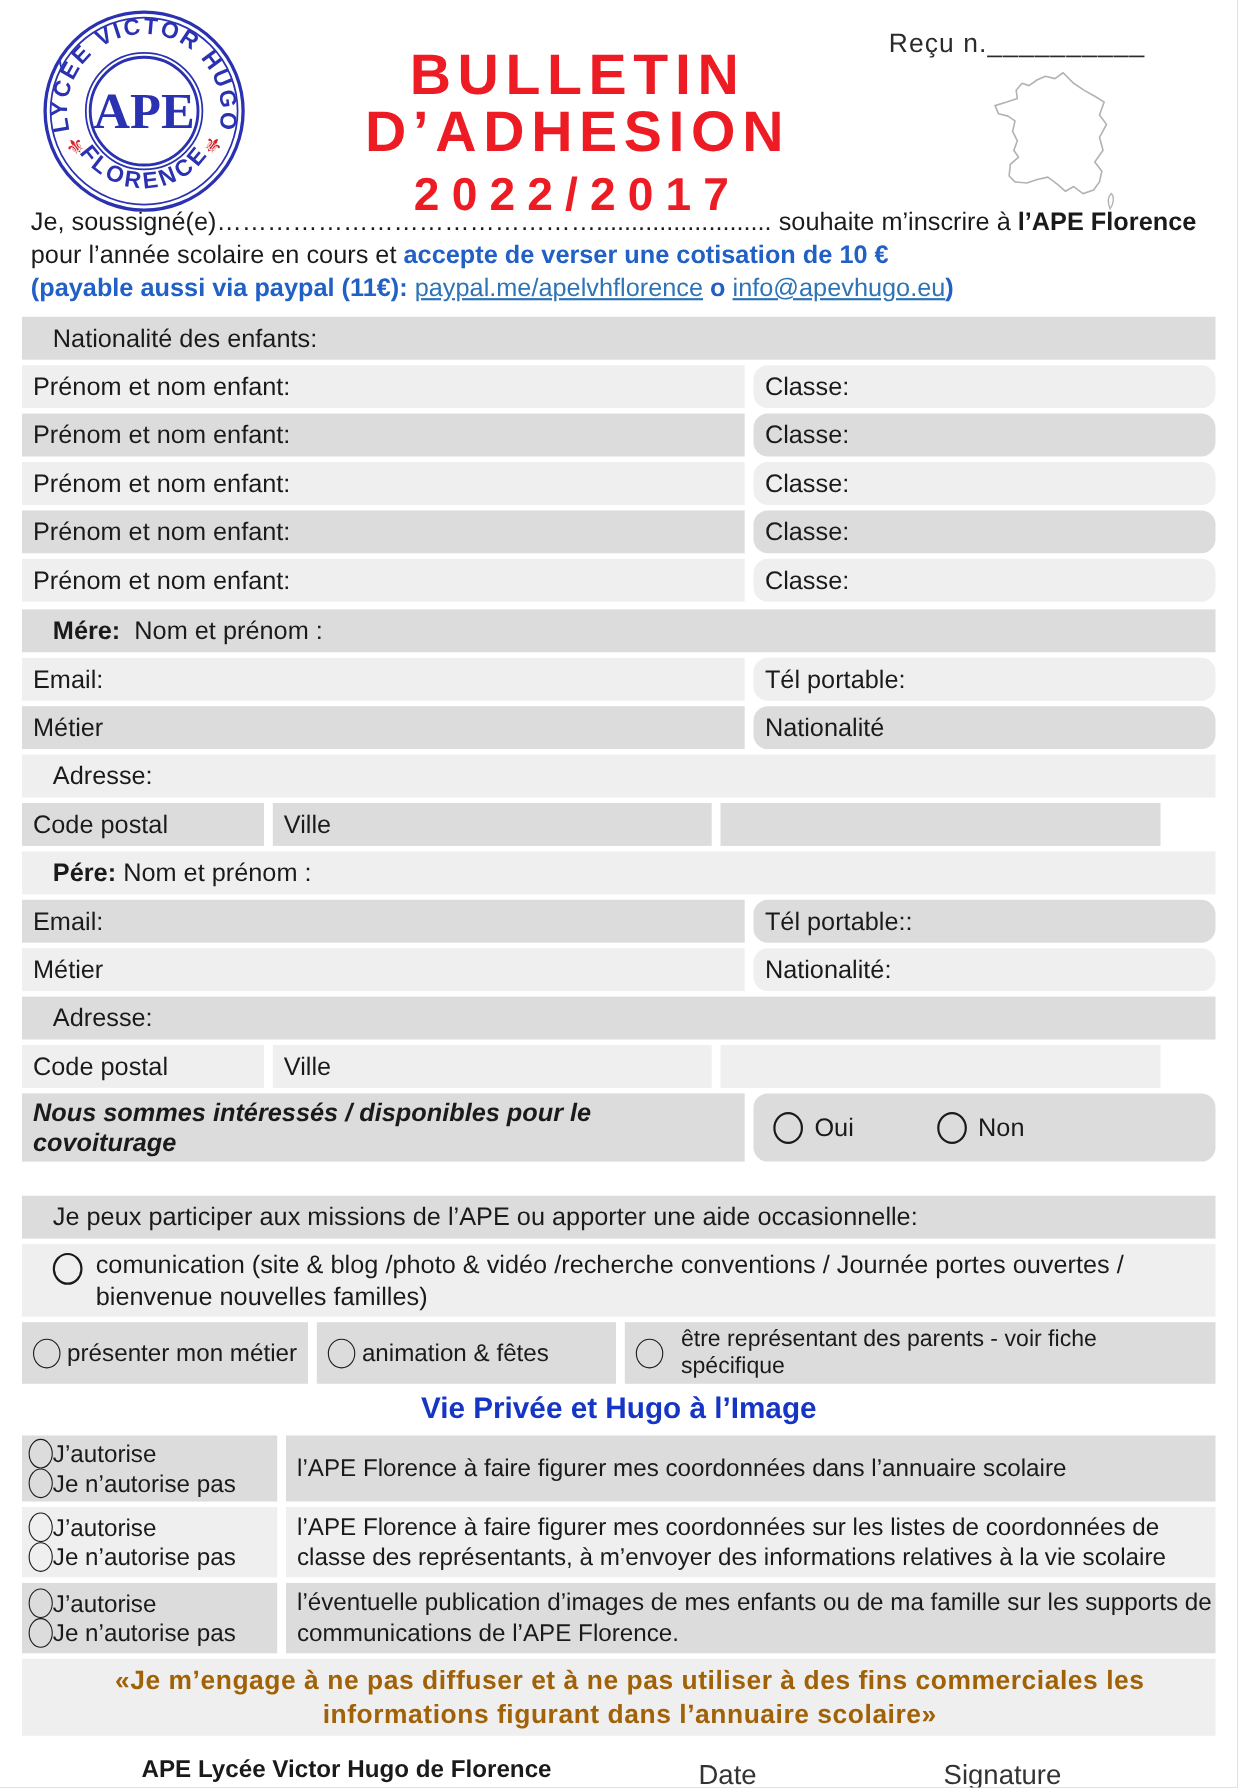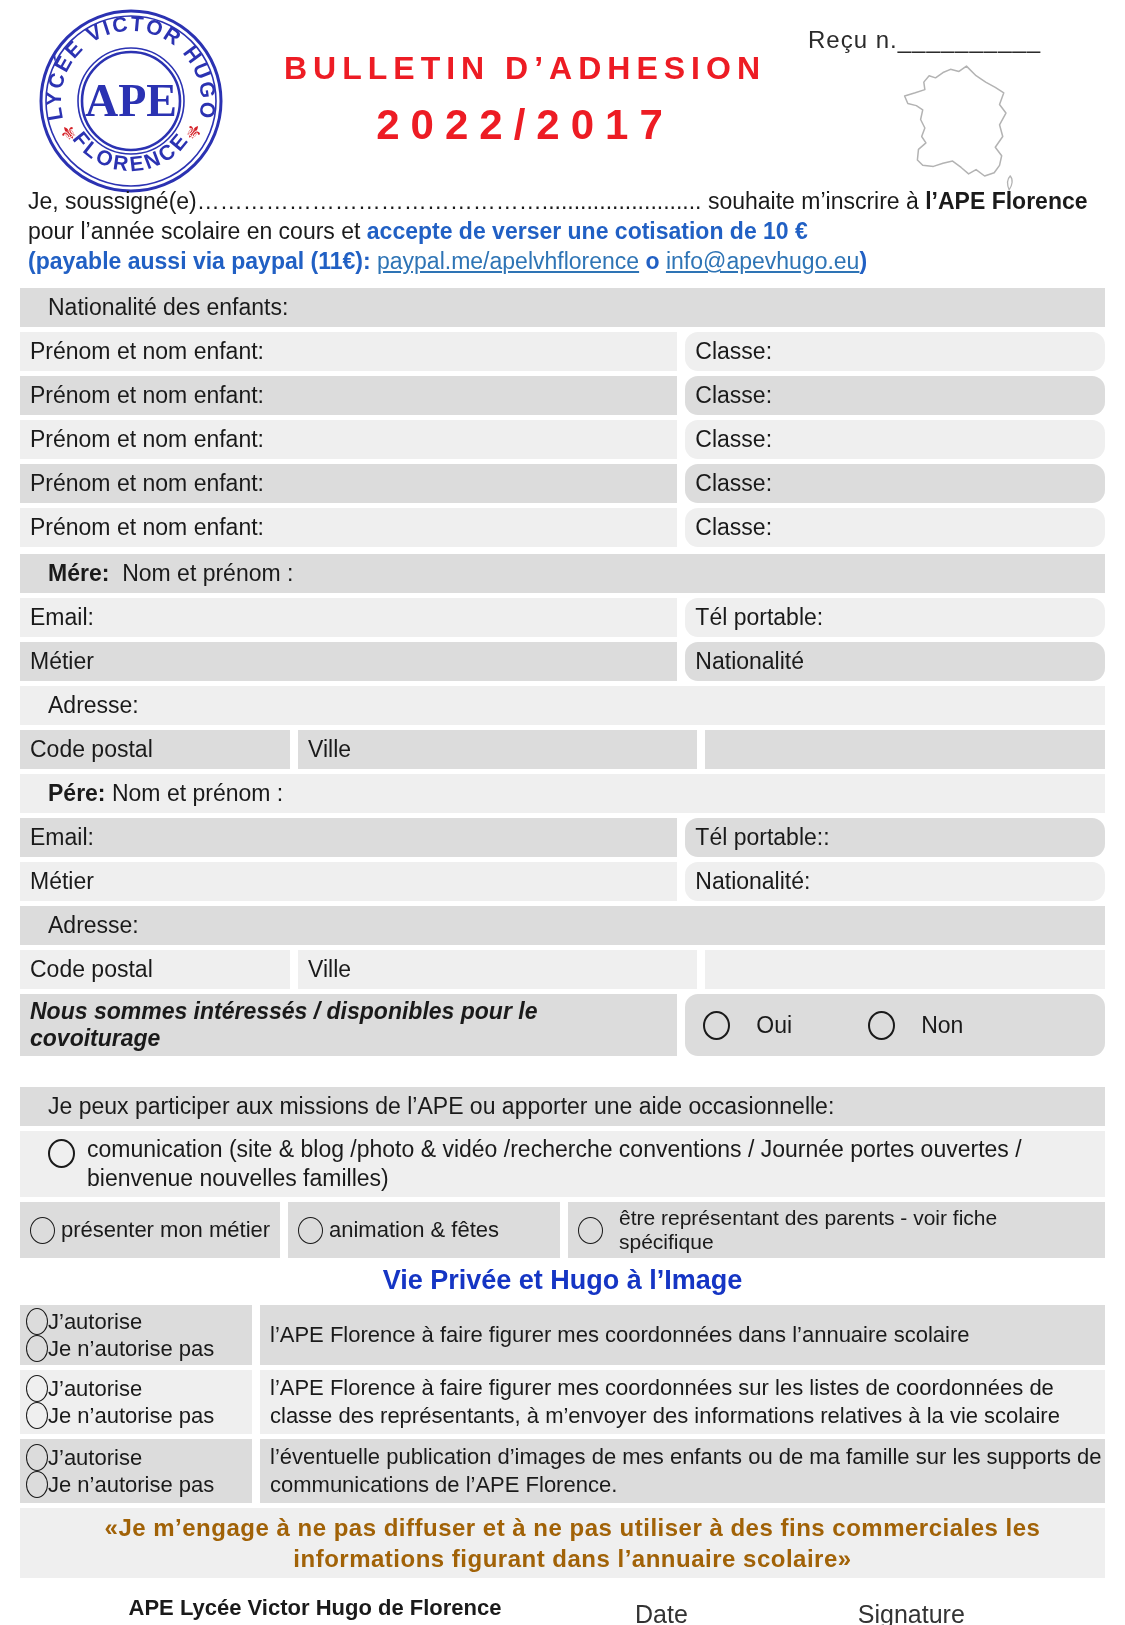--- a/index.html
+++ b/index.html
@@ -5,54 +5,54 @@
   * { margin:0; padding:0; box-sizing:border-box; }
   body { background:#888; }
   .page {
     position:relative; width:1125px; height:1625px; margin:0 auto;
     background:#ffffff; overflow:hidden;
     font-family:"Liberation Sans", sans-serif; color:#1a1a1a;
   }
   
   .logo-wrap { position:absolute; left:30px; top:6px; width:202px; height:188px; }
   .title-block { position:absolute; left:225px; top:42px; width:600px; text-align:center; }
-  .title-line1 { font-size:32px; font-weight:bold; letter-spacing:6px; color:#ed1c24; line-height:52px; }
+  .title-line1 { font-size:52px; font-weight:bold; letter-spacing:6px; color:#ed1c24; line-height:52px; }
   .title-line2 { font-size:42px; font-weight:bold; letter-spacing:11px; color:#ed1c24; line-height:50px; margin-top:6px; }
   .receipt { position:absolute; left:808px; top:26px; font-size:24px; color:#2b2b2b; letter-spacing:1px; }
   .map-wrap { position:absolute; left:893px; top:64px; width:132px; height:128px; }
   
   .intro { position:absolute; left:28px; top:186px; width:1078px; font-size:23px; line-height:30px; }
   .intro .b { font-weight:bold; }
   .blue-b { color:#2160c4; font-weight:bold; }
   a.lnk { color:#2e74b5; text-decoration:underline; }
   
   .form { position:absolute; left:20px; top:288px; width:1085px; }
   .row { display:flex; gap:8px; margin-bottom:5px; }
   .cell {
     background:#efefef; min-height:39px; display:flex; align-items:center;
     padding:4px 8px 4px 10px; font-size:23px;
   }
   .dark .cell { background:#dcdcdc; }
   .c-full { width:1085px;padding-left:28px; }
   .c-main { width:677px; }
   .c-side { width:432px;border-radius:13px; }
-  .c-cp1 { width:270px; }
+  .c-cp1 { width:220px; }
   .c-cp2 { width:399px; }
   .c-cp3 { width:400px; }
   .bold { font-weight:bold; }
   .gap-top-sm { margin-top:7px; }
   
   .radio {
     display:inline-block; width:27px; height:29px; border:2px solid #1a1a1a;
     border-radius:50%; background:transparent; flex:0 0 auto;
   }
   .radio.sm { width:22px; height:27px; border-width:1.7px; }
   .radio.md { width:25px; height:27px; border-width:1.8px; }
   .ital { font-style:italic; font-weight:bold; }
-  .opt { display:flex; align-items:center; gap:26px;text-align:center; }
+  .opt { display:flex; align-items:center; gap:10px;text-align:center; }
   
   .missions-gap { height:26px; }
   .wrap-item { align-items:flex-start; }
   .wrap-item .radio { margin-top:4px; }
   .wrap-item .txt { flex:1; padding-left:12px; line-height:29px; }
   .m1 { width:260px; }
   .m2 { width:272px; }
   .m3 { width:537px; font-size:21px; }
   .m3 .txt3 { padding-left:10px; }
   .mcell { gap:6px; }

